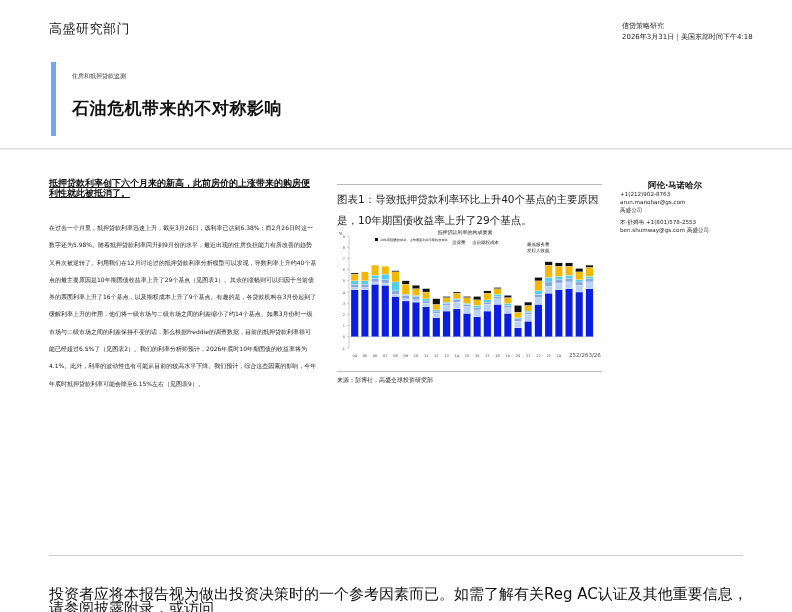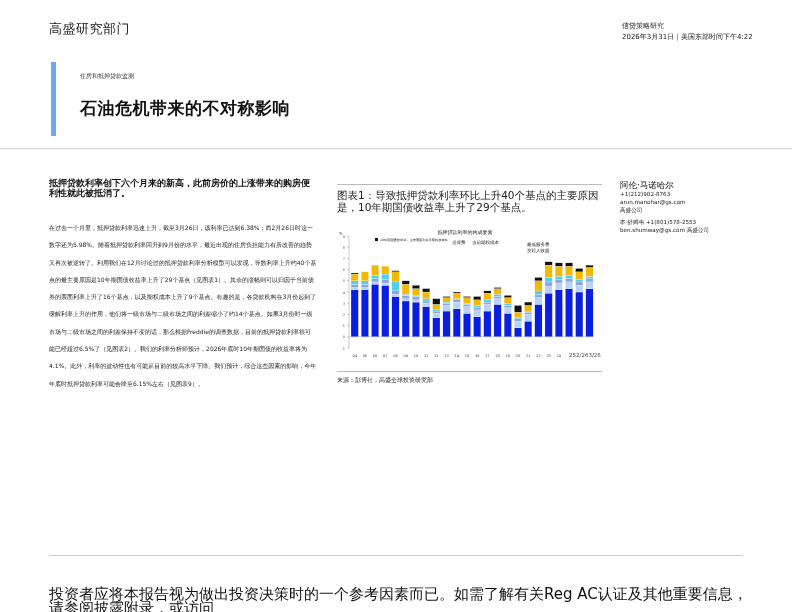--- a/index.html
+++ b/index.html
@@ -1,47 +1,47 @@
 <!DOCTYPE html>
 <html><head>
 <meta charset="utf-8">
 <style>
   html, body { margin:0; padding:0; background:#ffffff; }
   body { width:792px; height:612px; position:relative; overflow:hidden; font-family:"DejaVu Sans", sans-serif; color:#1a1a1a; }
   .brand { position:absolute; left:49px; top:20px; font-size:13px; color:#222; letter-spacing:0.5px; }
   .meta { position:absolute; left:607px; top:21px; font-size:7px; line-height:11px; color:#222;margin-left:15px; }
-  .title-block { position:absolute; left:51px; top:62px; height:74px; border-left:5px solid #6fa8ee; padding-left:24px; }
+  .title-block { position:absolute; left:51px; top:62px; height:74px; border-left:5px solid #6fa8ee; padding-left:16px; }
   .kicker { font-size:6px; color:#333; margin-top:10px; }
   .title { font-size:17px; font-weight:bold; color:#111; margin-top:16px; letter-spacing:0.5px; }
   .rule-top { position:absolute; left:0; top:148px; width:792px; height:1px; background:#ddd; }
   .rule-top2 { position:absolute; left:0; top:149px; width:792px; height:1px; background:#eee; }
 
-  .lead { position:absolute; left:49px; top:178px; width:265px; font-size:9px; font-weight:bold; line-height:10px; color:#111; }
+  .lead { position:absolute; left:49px; top:178px; width:265px; font-size:9px; font-weight:bold; line-height:10px; color:#111;text-decoration:underline; }
   .body { position:absolute; left:49px; top:219px; width:268px; font-size:6px; line-height:17.3px; color:#222; }
 
   .fig-rule { position:absolute; left:337px; top:184px; width:265px; height:1px; background:#bbb; }
-  .fig-title { position:absolute; left:337px; top:189px; width:270px; font-size:10.5px; line-height:12px; color:#222; }
+  .fig-title { position:absolute; left:337px; top:189px; width:270px; font-size:10.5px; line-height:21px; color:#222; }
   .chart { position:absolute; left:337px; top:228px; width:265px; height:140px; }
   .chart-rule { position:absolute; left:337px; top:371px; width:265px; height:1px; background:#bbb; }
   .source { position:absolute; left:337px; top:376px; font-size:6px; color:#222; }
 
   .contacts { position:absolute; left:620px; top:181px; width:110px; font-size:5.6px; line-height:8px; color:#222; }
-  .c-name { font-size:8.5px; font-weight:normal; line-height:9px; color:#111; }
+  .c-name { font-size:8.5px; font-weight:bold; line-height:9px; color:#111;text-align:center; }
   .c-gap { height:4px; }
 
   .rule-bottom { position:absolute; left:49px; top:555px; width:694px; height:1px; background:#ccc; }
   .footer { position:absolute; left:49px; top:587px; width:700px; font-size:15px; line-height:14px; color:#111; }
 </style>
 </head>
 <body>
 
 <div class="brand">高盛研究部门</div>
 <div class="meta">
   <div>信贷策略研究</div>
-  <div>2026年3月31日｜美国东部时间下午4:22</div>
+  <div>2026年3月31日｜美国东部时间下午4:18</div>
 </div>
 
 <div class="title-block">
   <div class="kicker">住房和抵押贷款监测</div>
   <div class="title">石油危机带来的不对称影响</div>
 </div>
 <div class="rule-top"></div>
 <div class="rule-top2"></div>
 
 <div class="lead">抵押贷款利率创下六个月来的新高，此前房价的上涨带来的购房便利性就此被抵消了。</div>

